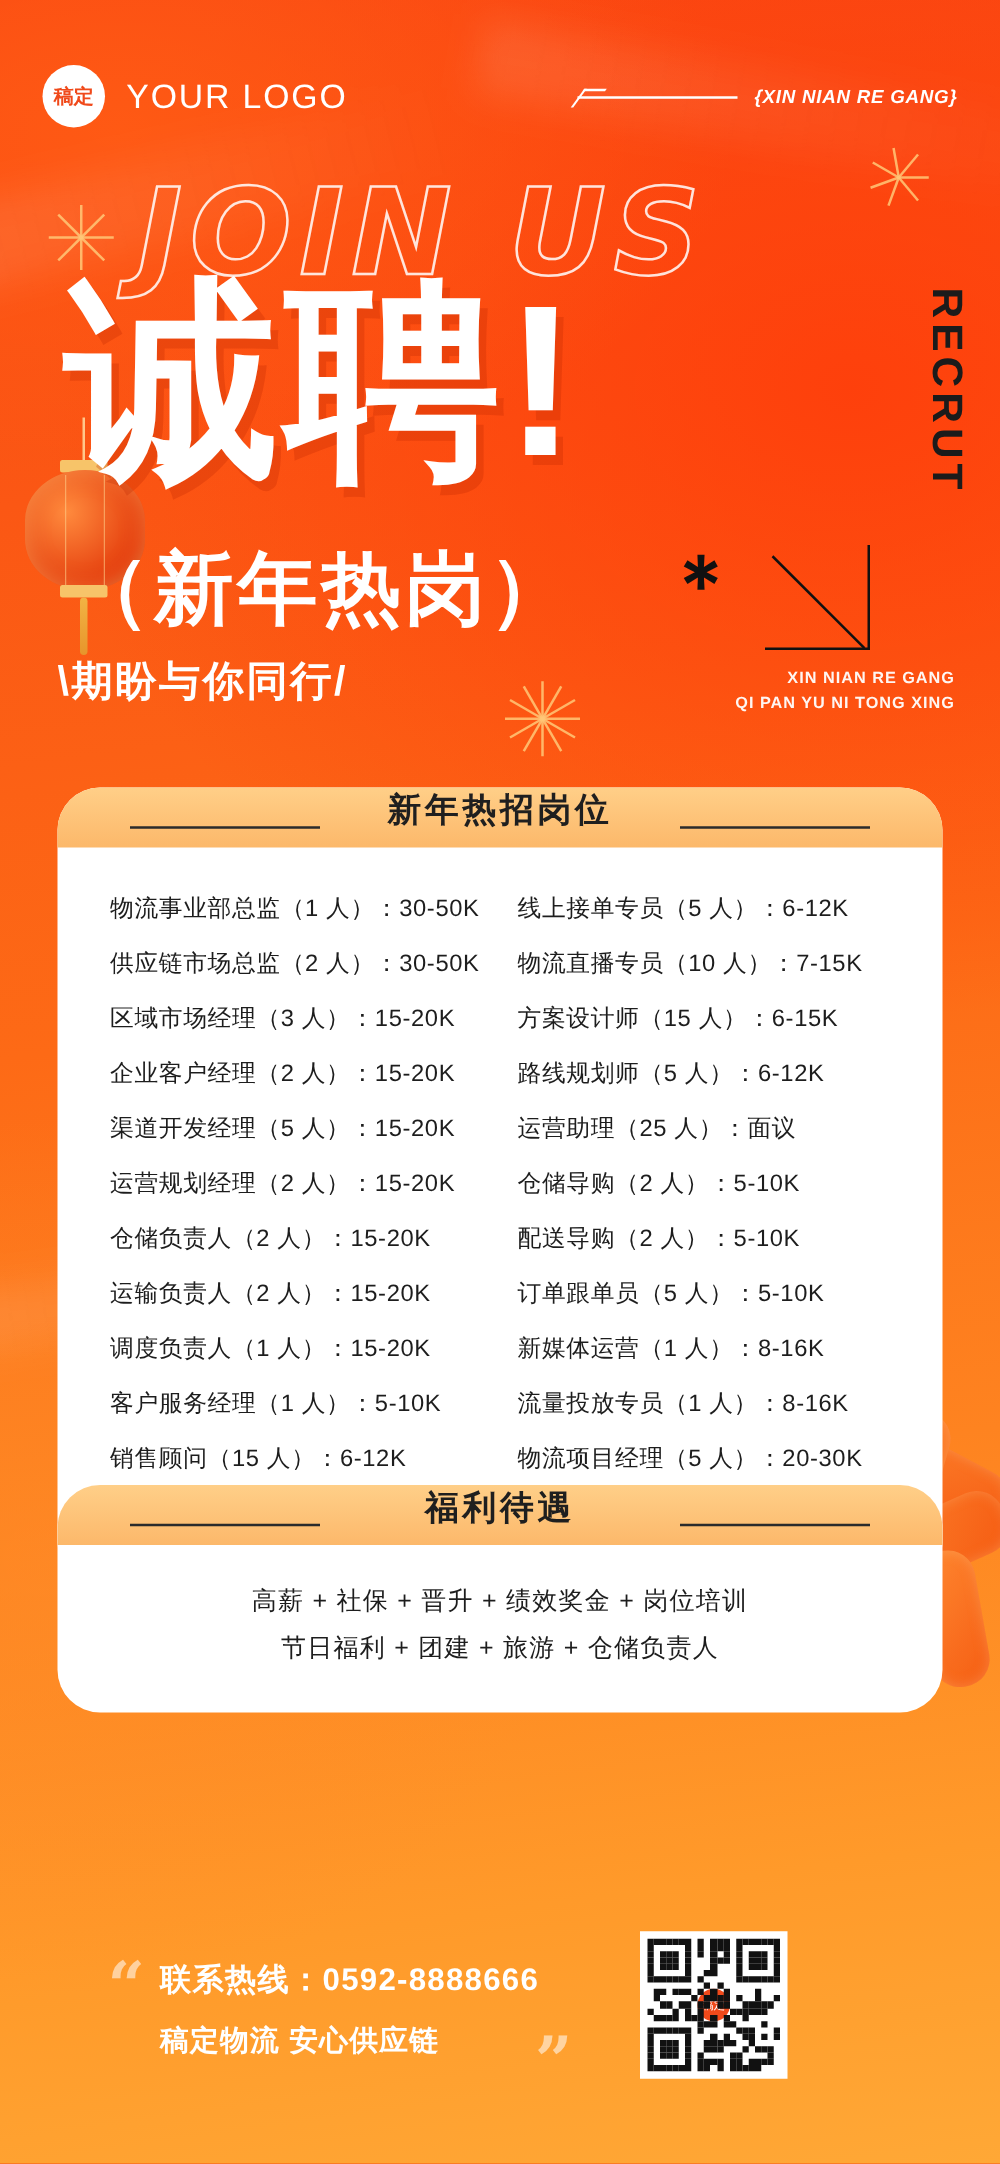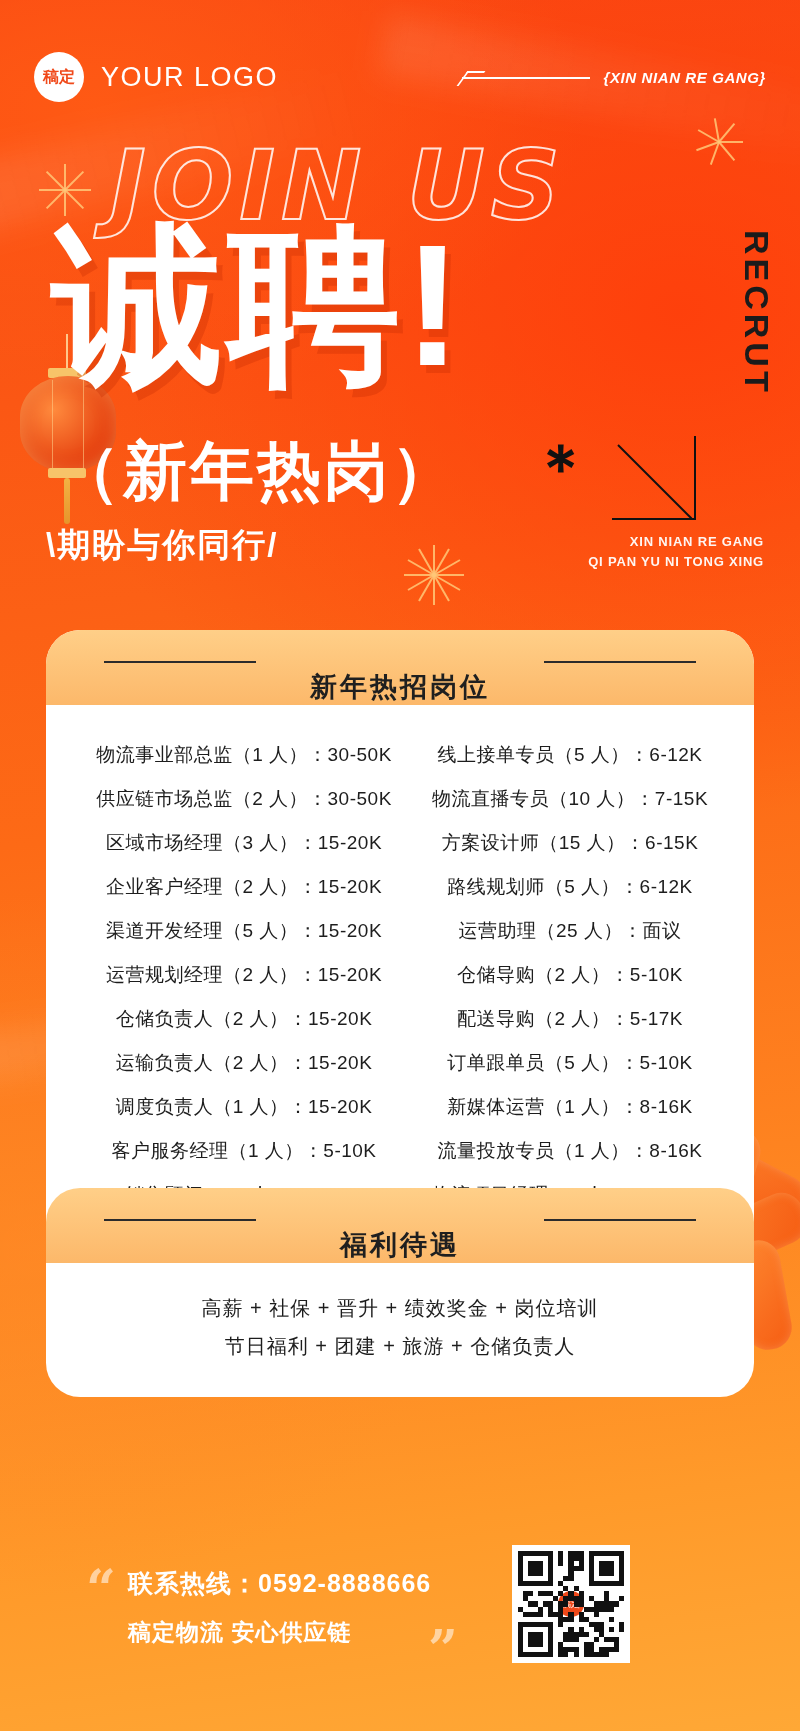--- a/index.html
+++ b/index.html
@@ -169,38 +169,38 @@
     background: linear-gradient(135deg, #ff8a33, #f55a12);
     box-shadow: inset 0 0 10px rgba(255,200,140,0.35);
   }
 
   
   .card {
     position: absolute; left: 46px; width: 708px;
     background: #fff; border-radius: 34px;
   }
   .card-title-bar {
-    position: relative; height: 75px; border-radius: 34px 34px 0 0;
+    position: relative; height: 48px; border-radius: 34px 34px 0 0;
     background: linear-gradient(180deg, #ffcf88, #fcb86a);
-    display: flex; align-items: flex-end; justify-content: center; font-family: Liberation Serif, serif;
+    display: flex; align-items: flex-start; justify-content: center; font-family: Liberation Serif, serif;
   }
   .card-title-bar .line {
     position: absolute; top: 31px; height: 2px; background: #2b2b2b; width: 152px;
   }
   .card-title-bar .line.l { left: 58px; }
   .card-title-bar .line.r { right: 58px; }
   .card-title {
     position: relative; z-index: 2; background: transparent;
     color: #1f1f1f; font-size: 27px; font-weight: bold; letter-spacing: 3px;
     padding: 0 16px;
   }
   .jobs-wrap {
     display: flex; padding: 28px 28px 34px 28px;
   }
-  .jobs-col { flex: 1; text-align: center; }
+  .jobs-col { flex: 1; }
   .job-item {
     font-size: 19px; color: #1d1d1d; line-height: 44px;
     white-space: nowrap; letter-spacing: 0.5px;
     padding-left: 14px;
   }
   .benefits-wrap {
     padding: 26px 30px 32px 30px; text-align: center;
   }
   .benefit-line {
     font-size: 20px; color: #1d1d1d; line-height: 38px; letter-spacing: 1px;
@@ -342,21 +342,21 @@
         <div class="job-item">销售顾问（15 人）：6-12K</div>
         <div class="job-item">门店销售（15 人）：6-12K</div>
       </div>
       <div class="jobs-col">
         <div class="job-item">线上接单专员（5 人）：6-12K</div>
         <div class="job-item">物流直播专员（10 人）：7-15K</div>
         <div class="job-item">方案设计师（15 人）：6-15K</div>
         <div class="job-item">路线规划师（5 人）：6-12K</div>
         <div class="job-item">运营助理（25 人）：面议</div>
         <div class="job-item">仓储导购（2 人）：5-10K</div>
-        <div class="job-item">配送导购（2 人）：5-17K</div>
+        <div class="job-item">配送导购（2 人）：5-10K</div>
         <div class="job-item">订单跟单员（5 人）：5-10K</div>
         <div class="job-item">新媒体运营（1 人）：8-16K</div>
         <div class="job-item">流量投放专员（1 人）：8-16K</div>
         <div class="job-item">物流项目经理（5 人）：20-30K</div>
       </div>
     </div>
   </div>
 
   <div class="card" style="top:1188px;">
     <div class="card-title-bar">

